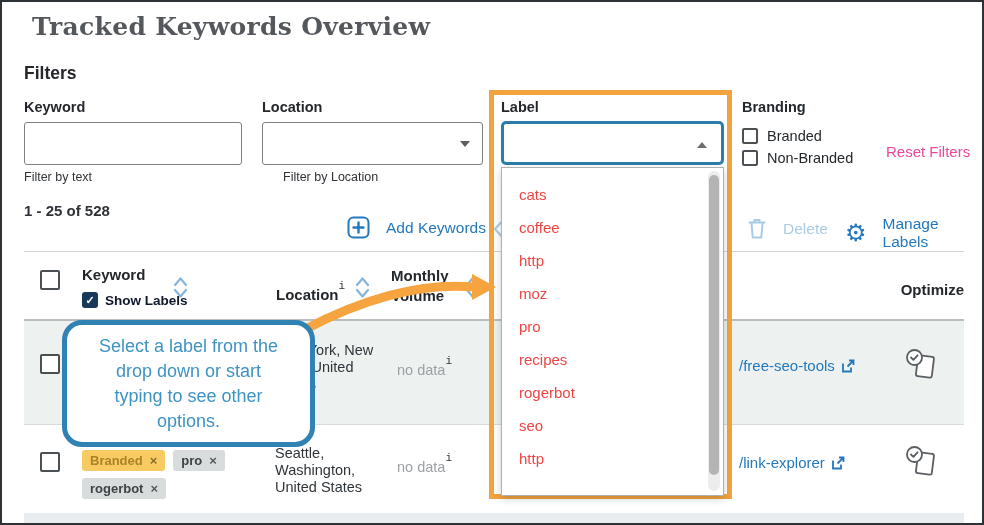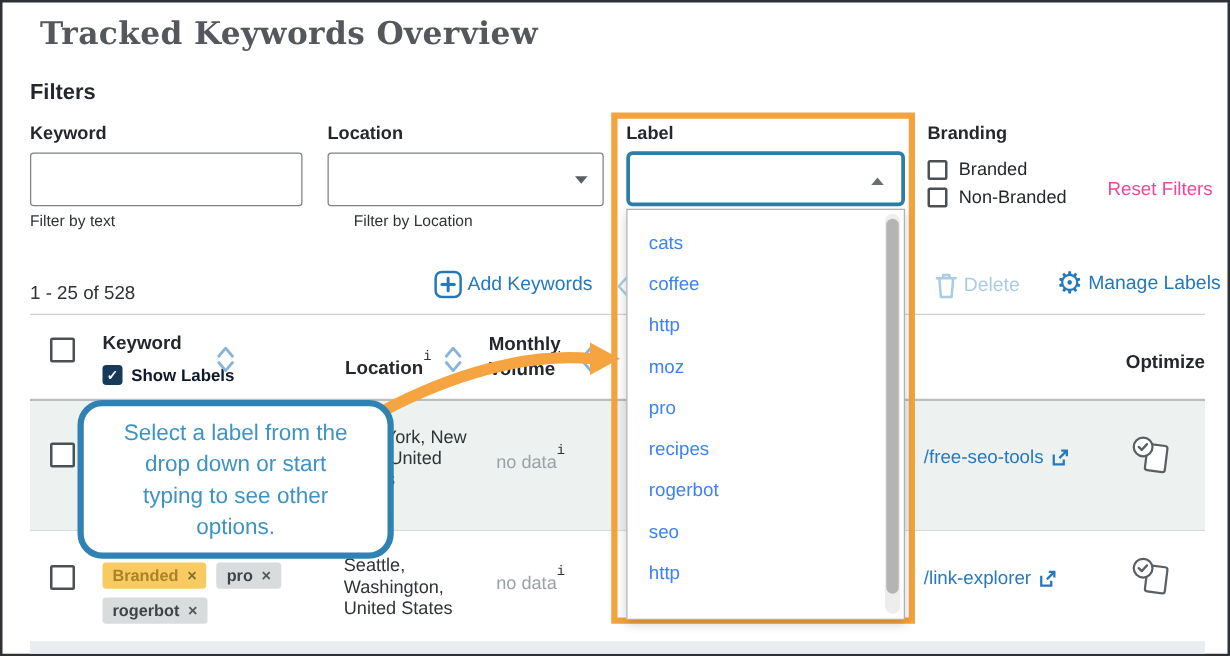--- a/index.html
+++ b/index.html
@@ -23,26 +23,26 @@
   .brand-row { position:absolute; left:740px; display:flex; align-items:center; gap:9px; }
   .cb { width:20px; height:20px; border:2px solid #4b5055; border-radius:2px; background:#fff; }
   .cb-sm { width:16px; height:16px; border:2px solid #4b5055; border-radius:2px; background:#fff; }
   .brand-row span { font-size:14.5px; color:#24282c; }
   .reset { position:absolute; left:884px; top:141px; color:#ec4899; font-size:15px; cursor:pointer; }
 
   .hl-rect { position:absolute; left:487px; top:88px; width:243px; height:409px; border:5px solid #f2a33d; z-index:40; pointer-events:none; }
 
   .dropdown { position:absolute; left:499px; top:165px; width:223px; height:329px; background:#fff; border:1px solid #aeb2b5; box-shadow:0 3px 8px rgba(0,0,0,.18); z-index:50; overflow:hidden; }
   .dropdown ul { list-style:none; padding-top:10px; }
-  .dropdown li { height:33px; line-height:33px; padding-left:17px; font-size:15px; color:#3b82f6; cursor:pointer; }
+  .dropdown li { height:33px; line-height:33px; padding-left:17px; font-size:15px; color:#ef4444; cursor:pointer; }
   .sb-track { position:absolute; right:3px; top:3px; width:12px; height:320px; background:#ededed; border-radius:6px; }
   .sb-thumb { position:absolute; right:4px; top:7px; width:10px; height:300px; background:#b4b4b4; border-radius:5px; }
 
-  .range { position:absolute; left:22px; top:224px; font-size:15px; font-weight:400; color:#2f3337; }
-  .tb-btn { position:absolute; display:flex; align-items:center; gap:4px; font-size:15.5px; cursor:pointer; }
+  .range { position:absolute; left:22px; top:200px; font-size:15px; font-weight:700; color:#2f3337; }
+  .tb-btn { position:absolute; display:flex; align-items:center; gap:16px; font-size:15.5px; cursor:pointer; }
   .blue { color:#2478bd; } .lblue { color:#a9cce6; }
   .divider1 { position:absolute; left:22px; top:249px; width:940px; border-top:1px solid #d0d3d5; }
 
   .th { position:absolute; font-size:15px; font-weight:700; color:#24282c; }
   .sup-i { font-family:"Liberation Mono", monospace; font-size:11px; color:#2f3337; position:relative; top:-5px; font-weight:400; }
   .sort { position:absolute; }
   .show-labels { position:absolute; left:80px; top:290px; display:flex; align-items:center; gap:7px; }
   .cb-checked { width:16px; height:16px; background:#17395a; border-radius:3px; color:#fff; font-size:11px; font-weight:700; display:flex; align-items:center; justify-content:center; }
   .show-labels span.sl-text { font-size:13.5px; color:#0f172a; font-weight:700; }
   .divider2 { position:absolute; left:22px; top:317px; width:940px; border-top:2px solid #b9bdc0; }

